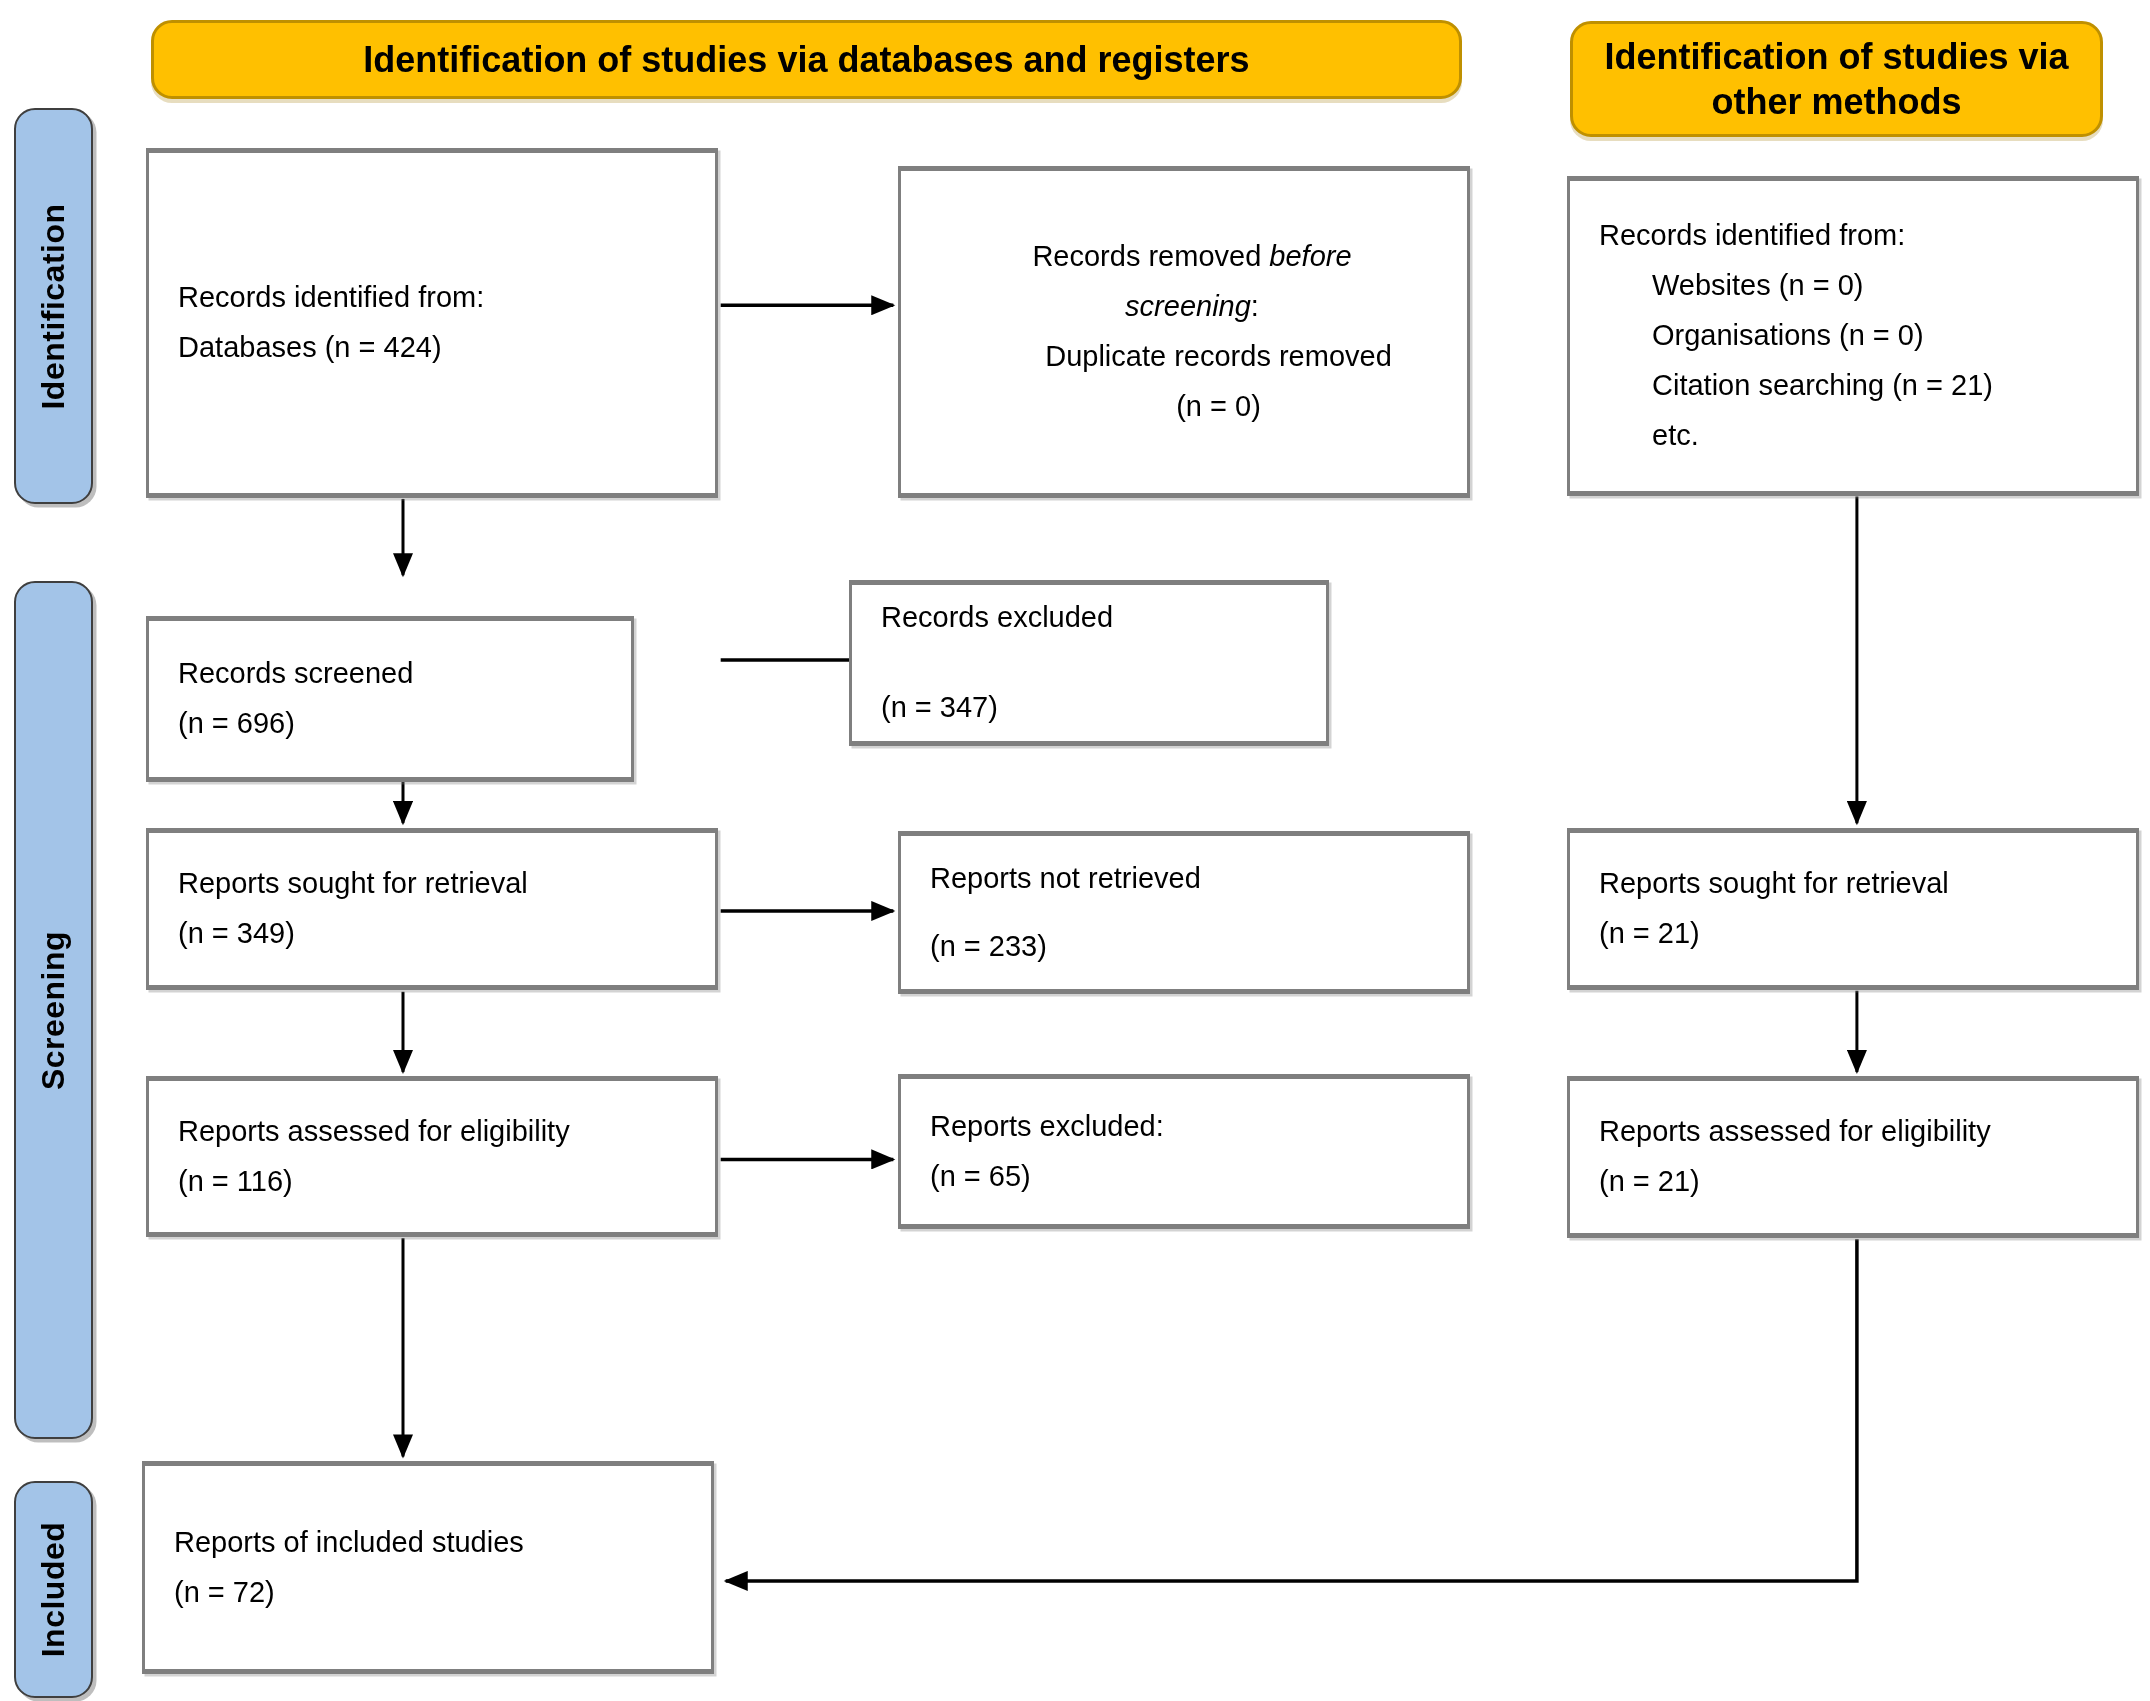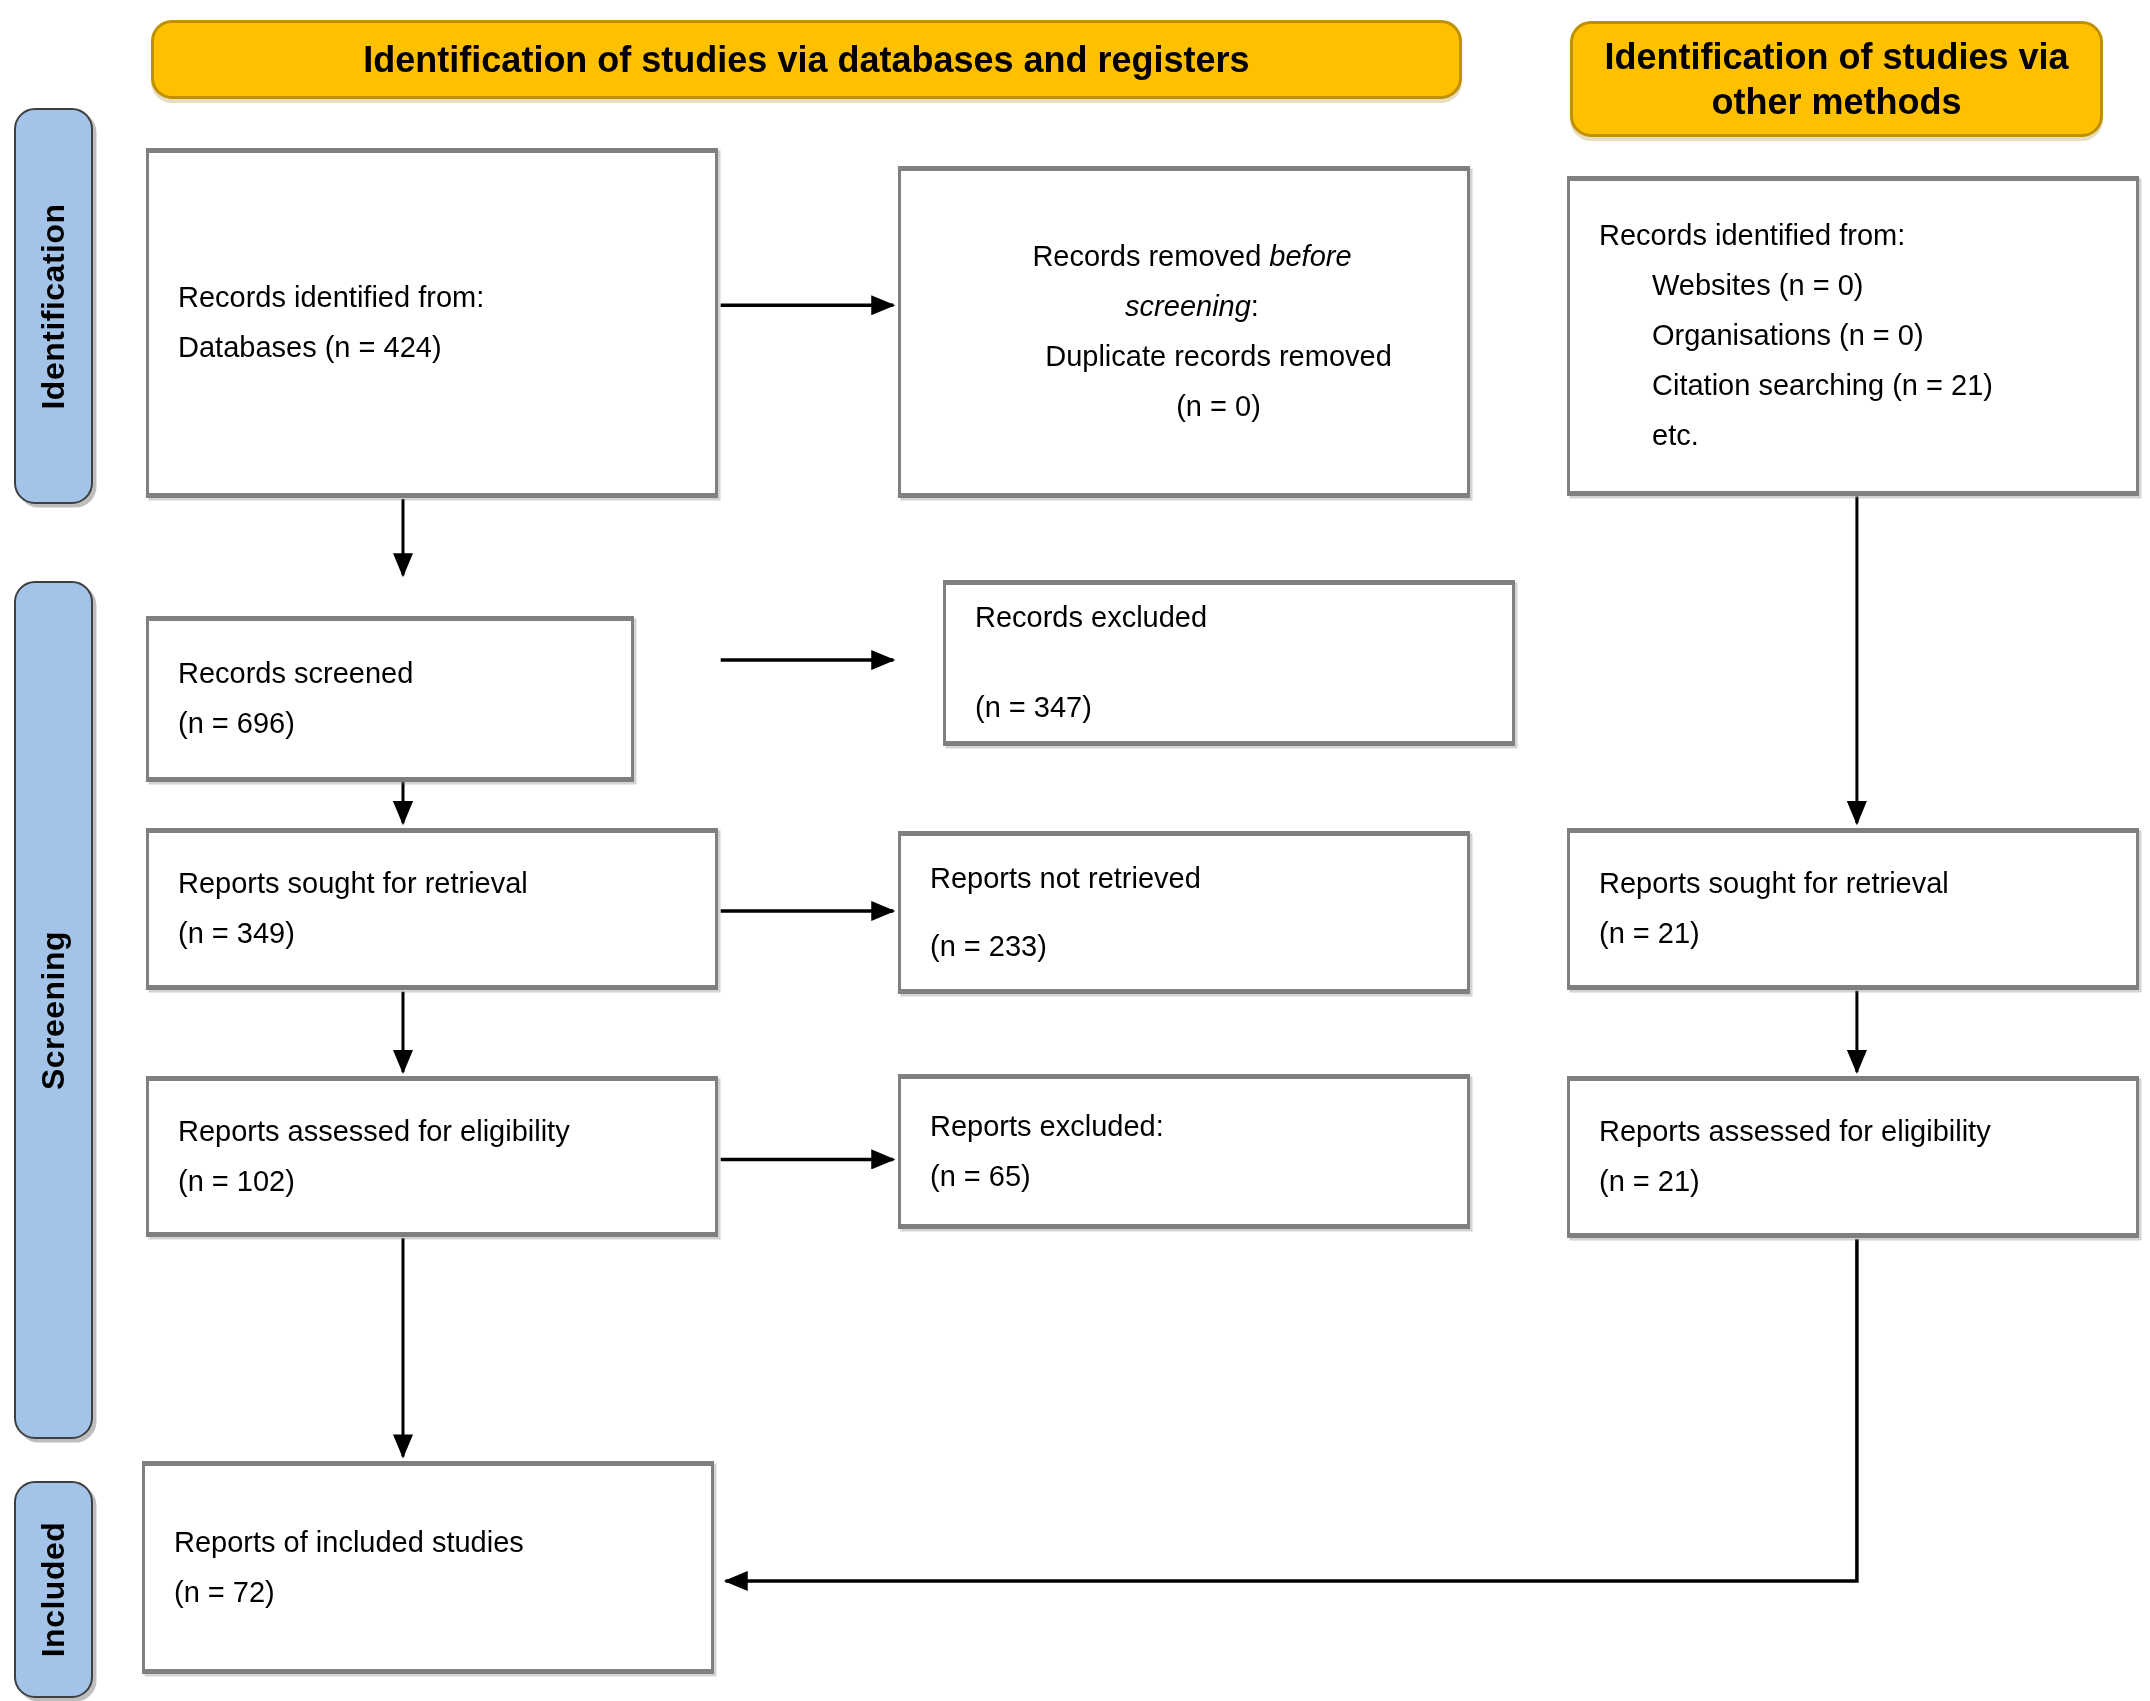--- a/index.html
+++ b/index.html
@@ -127,41 +127,41 @@
     <div class="indent">Websites (n = 0)</div>
     <div class="indent">Organisations (n = 0)</div>
     <div class="indent">Citation searching (n = 21)</div>
     <div class="indent">etc.</div>
   </div>
 
   <div class="box" style="left:146px;top:580px;width:488px;height:166px;margin-top:36px;">
     <div>Records screened</div>
     <div>(n = 696)</div>
   </div>
-  <div class="box" style="left:943px;top:580px;width:572px;height:166px;gap:40px;">
+  <div class="box" style="left:849px;top:580px;width:480px;height:166px;gap:40px;">
     <div>Records excluded</div>
     <div>(n = 347)</div>
   </div>
 
   <div class="box" style="left:146px;top:828px;width:572px;height:162px;">
     <div>Reports sought for retrieval</div>
     <div>(n = 349)</div>
   </div>
   <div class="box" style="left:898px;top:831px;width:572px;height:163px;gap:18px;">
     <div>Reports not retrieved</div>
     <div>(n = 233)</div>
   </div>
   <div class="box" style="left:1567px;top:828px;width:572px;height:162px;">
     <div>Reports sought for retrieval</div>
     <div>(n = 21)</div>
   </div>
 
   <div class="box" style="left:146px;top:1076px;width:572px;height:161px;">
     <div>Reports assessed for eligibility</div>
-    <div>(n = 102)</div>
+    <div>(n = 116)</div>
   </div>
   <div class="box" style="left:898px;top:1074px;width:572px;height:155px;">
     <div>Reports excluded:</div>
     <div>(n = 65)</div>
   </div>
   <div class="box" style="left:1567px;top:1076px;width:572px;height:162px;">
     <div>Reports assessed for eligibility</div>
     <div>(n = 21)</div>
   </div>
 

